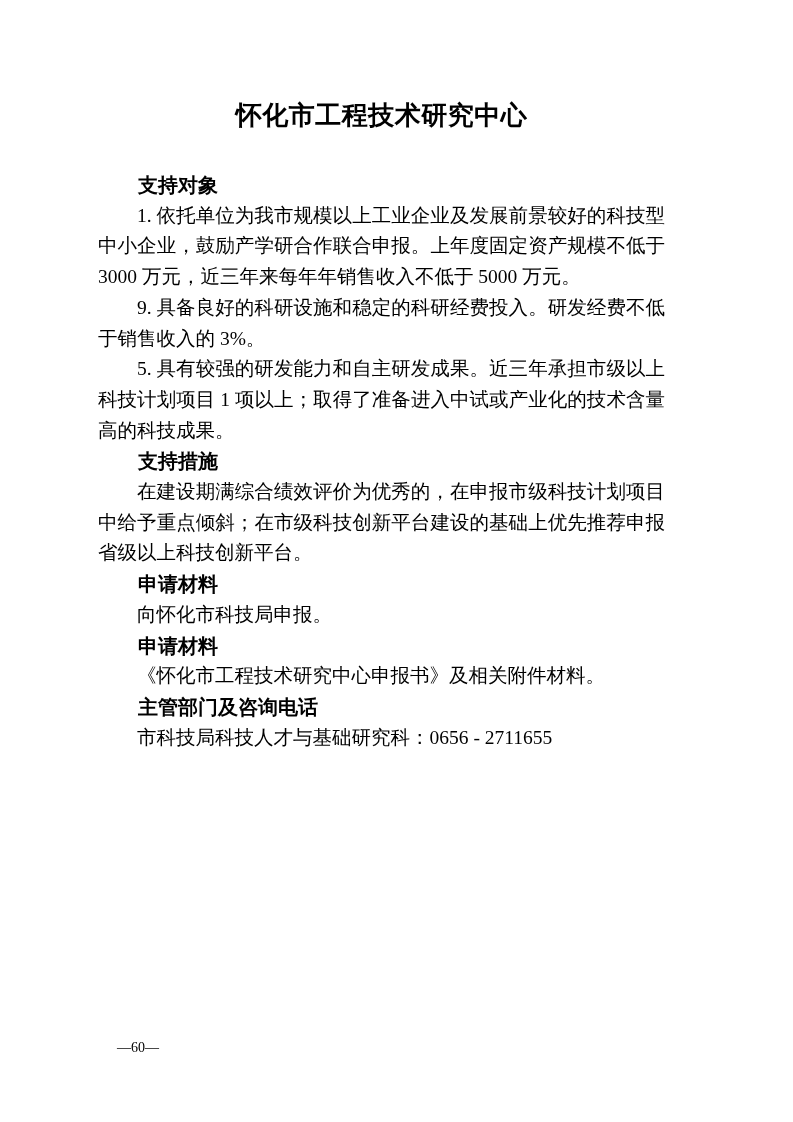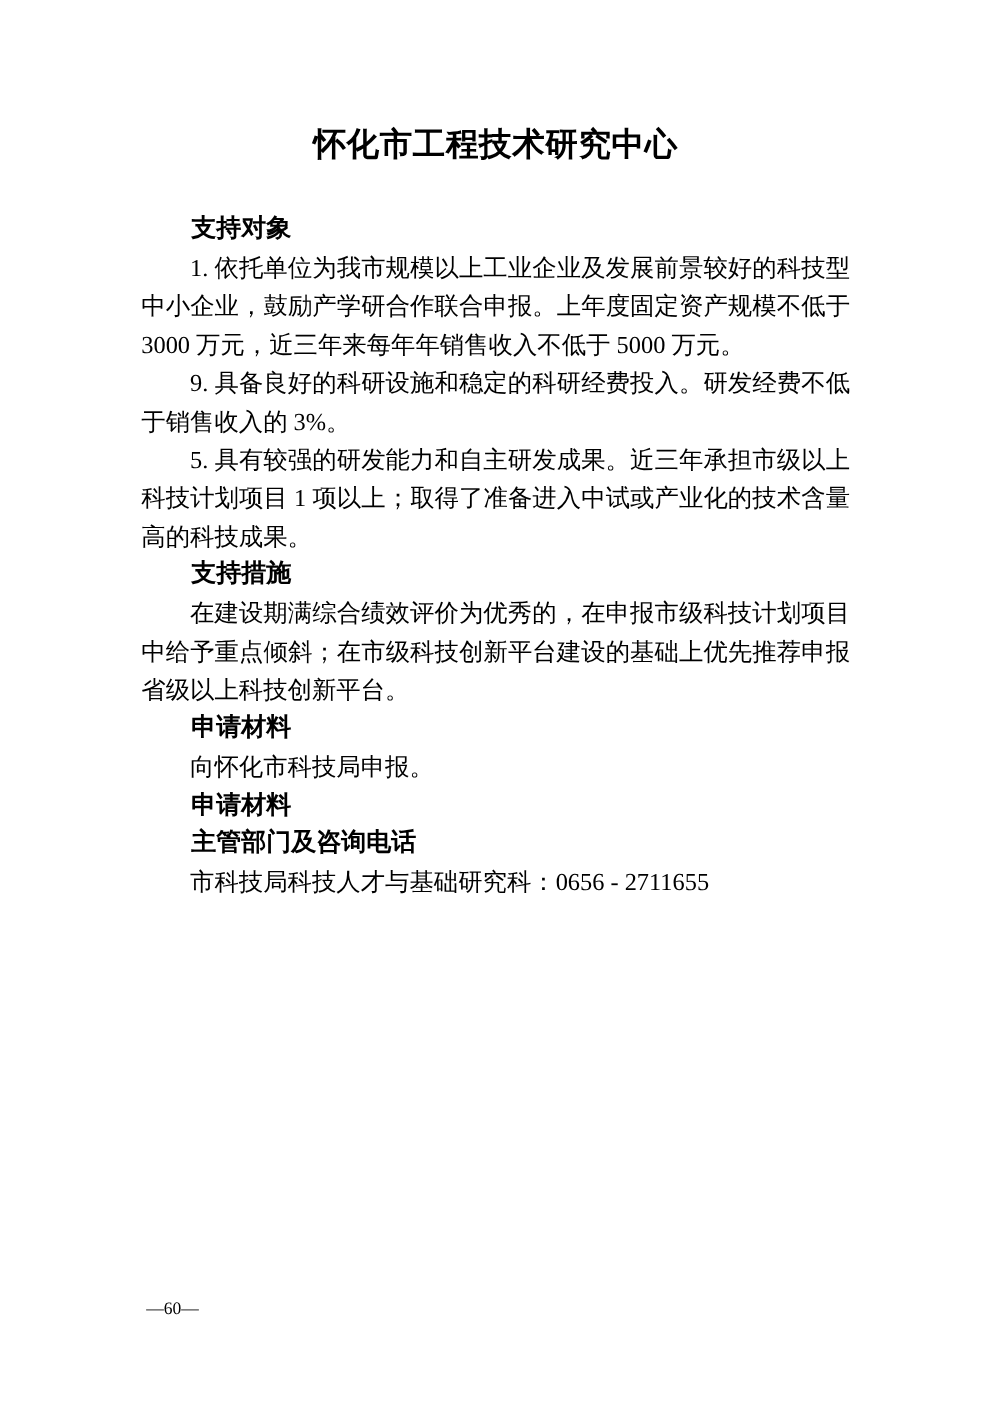--- a/index.html
+++ b/index.html
@@ -14,35 +14,35 @@
   .page {
     position: absolute;
     left: 0; top: 0;
     width: 793px;
     height: 1122px;
     background: #ffffff;
     overflow: hidden;
   }
   .content {
     position: absolute;
-    left: 113px;
+    left: 98px;
     top: 96px;
     width: 567px;
   }
   .doc-title {
     font-family: "Liberation Serif", "DejaVu Serif", serif;
     font-weight: bold;
     font-size: 26px;
     line-height: 40px;
     text-align: center;
     letter-spacing: 0.5px;
     margin-bottom: 34px;
   }
   .section-heading {
-    font-family: Liberation Mono, monospace;
+    font-family: Liberation Serif, serif;
     font-weight: bold;
     font-size: 20px;
     line-height: 30.7px;
     text-indent: 2em;
   }
   .para {
     font-family: "Liberation Serif", "DejaVu Serif", serif;
     font-size: 19.5px;
     line-height: 30.7px;
     text-indent: 2em;
@@ -78,20 +78,21 @@
       <p class="para">在建设期满综合绩效评价为优秀的，在申报市级科技计划项目中给予重点倾斜；在市级科技创新平台建设的基础上优先推荐申报省级以上科技创新平台。</p>
     </section>
 
     <section>
       <h2 class="section-heading">申请材料</h2>
       <p class="para">向怀化市科技局申报。</p>
     </section>
 
     <section>
       <h2 class="section-heading">申请材料</h2>
+      <p class="para">《怀化市工程技术研究中心申报书》及相关附件材料。</p>
     </section>
 
     <section>
       <h2 class="section-heading">主管部门及咨询电话</h2>
       <p class="para">市科技局科技人才与基础研究科：0656 - 2711655</p>
     </section>
 
   </div>
 
   <div class="footer">—60—</div>

